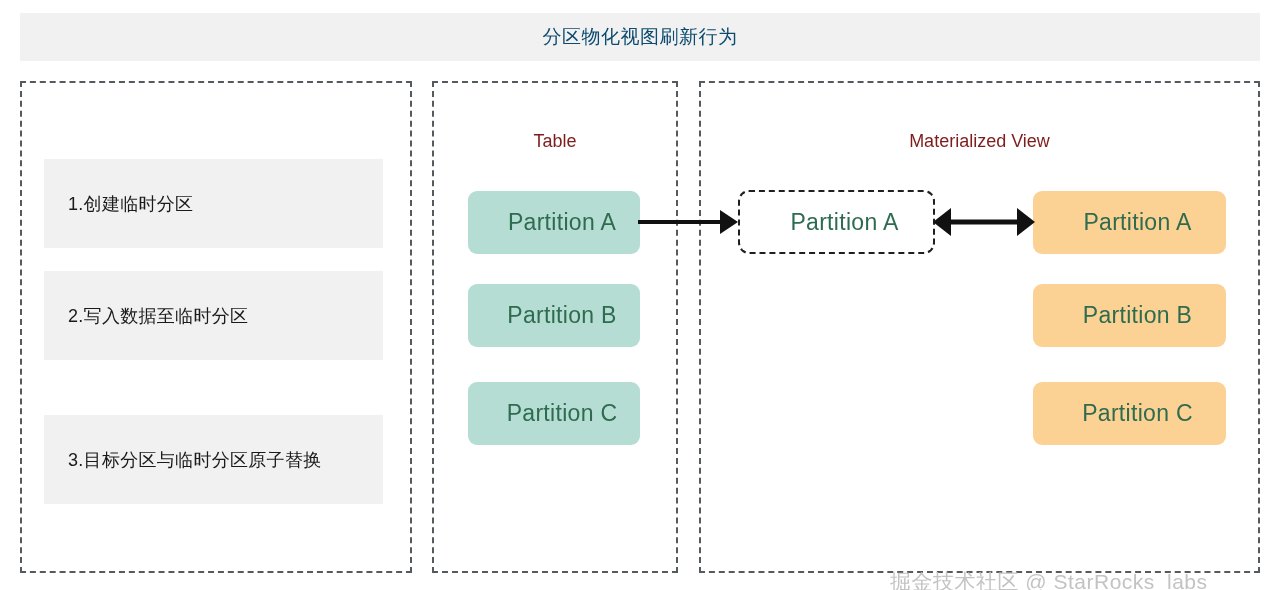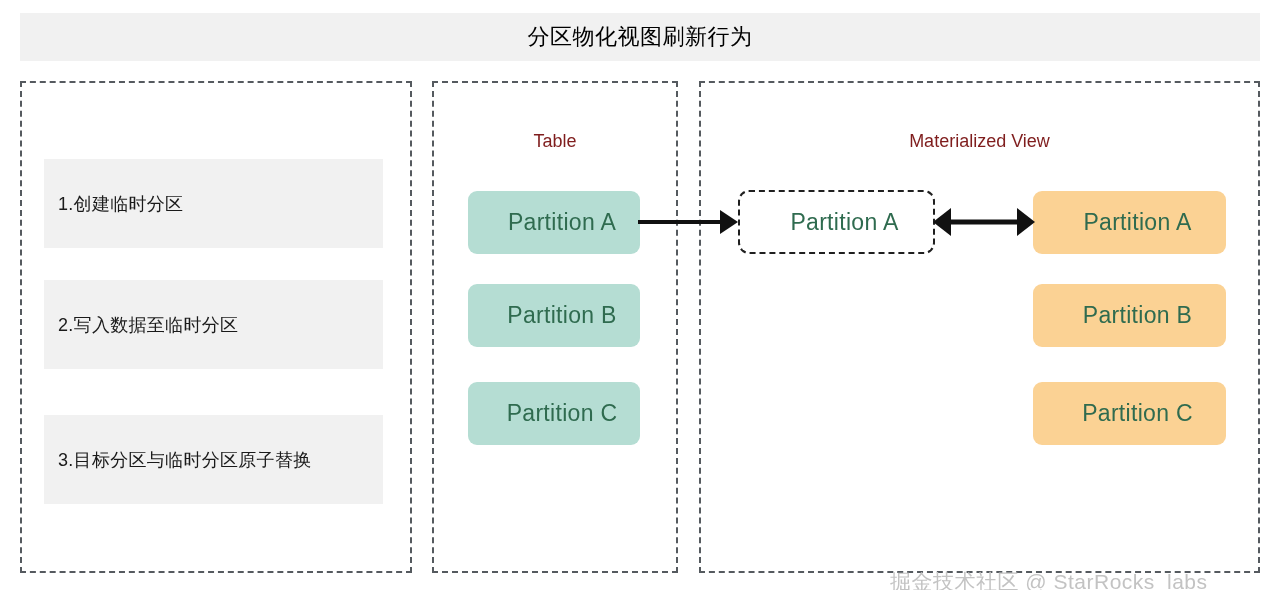--- a/index.html
+++ b/index.html
@@ -24,22 +24,22 @@
     left: 20px;
     top: 13px;
     width: 1240px;
     height: 48px;
     background: #f1f1f1;
     display: flex;
     align-items: center;
     justify-content: center;
   }
   .header-title {
-    font-size: 22px;
-    color: #000000;
+    font-size: 19px;
+    color: #0c4a6e;
     letter-spacing: 0.5px;
   }
 
   
   .panel {
     position: absolute;
     border: 2px dashed #555a5f;
     box-sizing: border-box;
     background: transparent;
   }
@@ -53,25 +53,25 @@
     left: 44px;
     width: 339px;
     height: 89px;
     background: #f1f1f1;
     display: flex;
     align-items: center;
   }
   .step-box .step-text {
     font-size: 18px;
     color: #1a1a1a;
-    padding-left: 14px;
+    padding-left: 24px;
     letter-spacing: 0.3px;
   }
   .step-1 { top: 159px; }
-  .step-2 { top: 280px; }
+  .step-2 { top: 271px; }
   .step-3 { top: 415px; }
 
   
   .col-heading {
     position: absolute;
     font-size: 18px;
     color: #7f1d1d;
     text-align: center;
     white-space: nowrap;
   }

